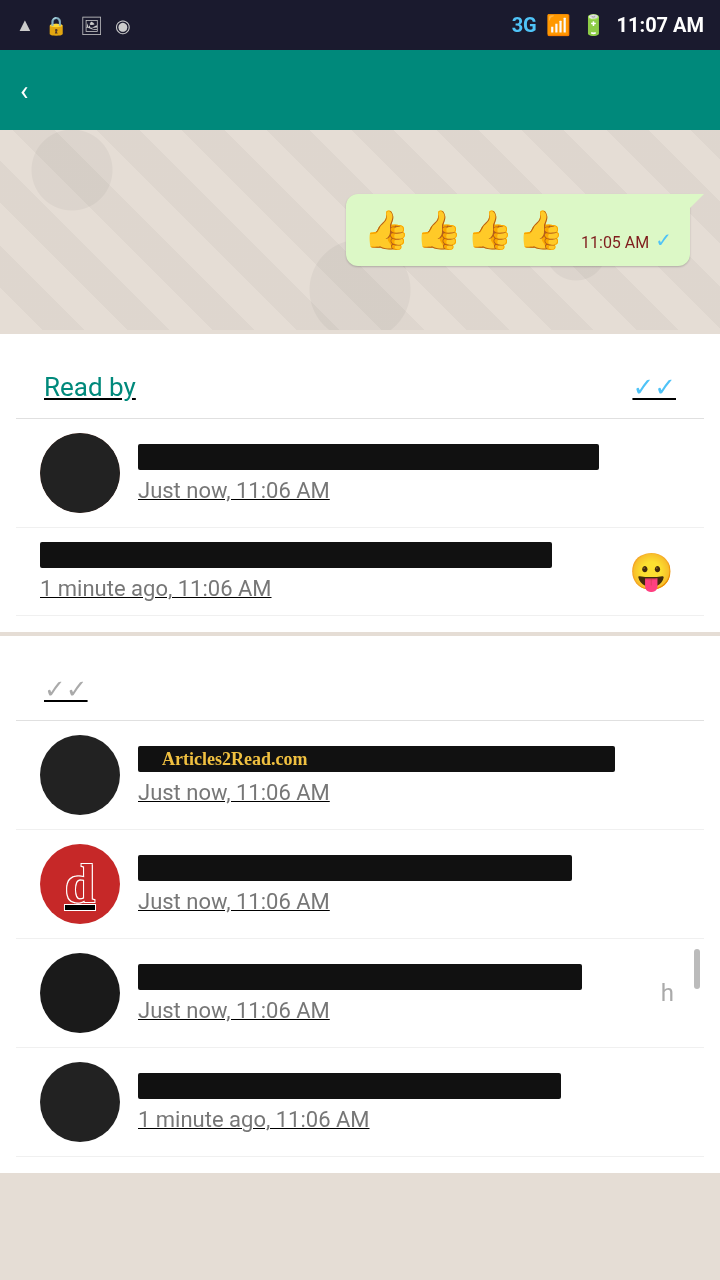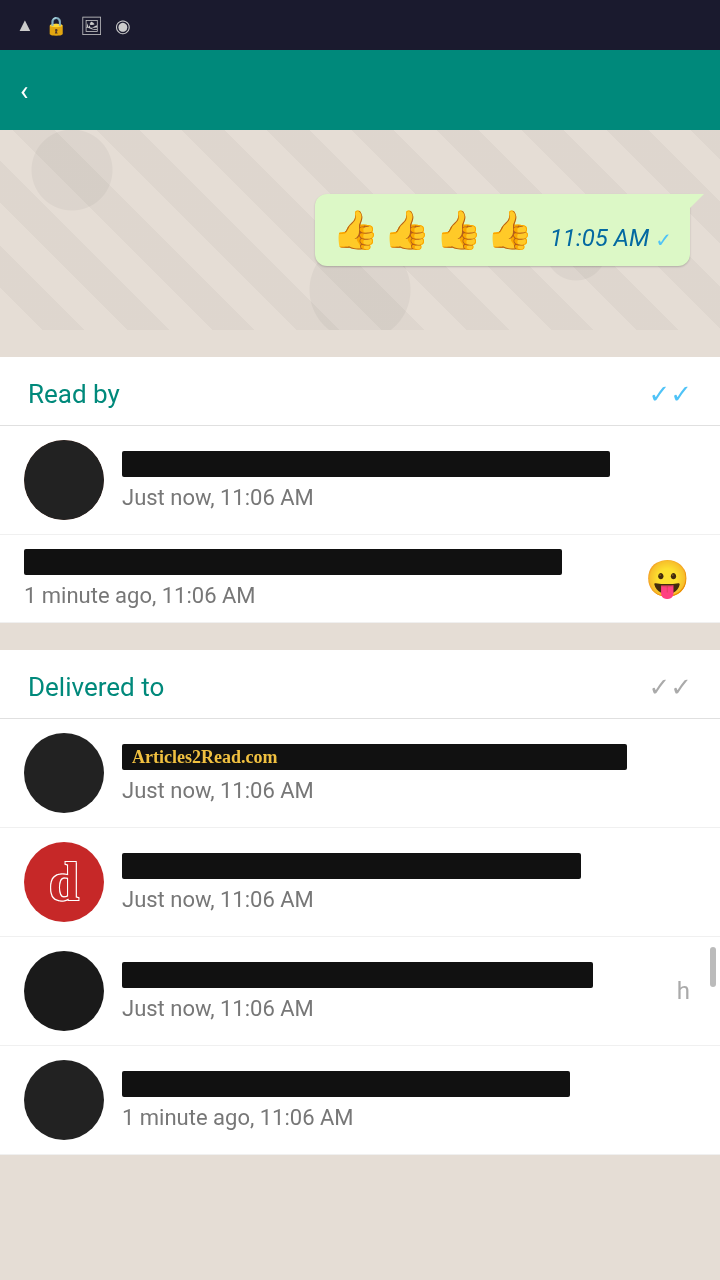--- a/index.html
+++ b/index.html
@@ -124,34 +124,34 @@
       letter-spacing: 4px;
     }
     .bubble-meta {
       display: flex;
       align-items: flex-end;
       gap: 6px;
       align-self: flex-end;
       white-space: nowrap;
     }
     .bubble-time {
-      font-size: 24px;
-      color: #0369a1;
-      font-style: italic;
+      font-size: 16px;
+      color: #7f1d1d;
     }
     .bubble-check {
       color: #4fc3f7;
       font-size: 20px;
     }
 
     
     .info-section {
       background: white;
-      margin: 27px 0;
-      padding: 0;
+      margin: 4px 0;
+      padding: 16px;
+      text-decoration: underline;
     }
     .section-header {
       display: flex;
       align-items: center;
       justify-content: space-between;
       padding: 22px 28px 16px 28px;
     }
     .section-title {
       font-size: 26px;
       color: #00897b;
@@ -246,20 +246,26 @@
 </head>
 <body>
 
 <div class="status-bar">
   <div class="status-left">
     <span class="status-icon">▲</span>
     <span class="status-icon">🔒</span>
     <span class="status-icon">🖼</span>
     <span class="status-icon">◉</span>
   </div>
+  <div class="status-right">
+    <span style="font-size:20px; color:#4fc3f7;">3G</span>
+    <span style="color:white; font-size:20px;">📶</span>
+    <span style="color:white; font-size:20px;">🔋</span>
+    <span class="status-time">11:07 AM</span>
+  </div>
 </div>
 
 <div class="header">
   <span class="back-arrow">‹</span>
 </div>
 
 <div class="chat-bg">
   <div class="message-bubble">
     <span class="bubble-emojis">👍👍👍👍</span>
     <div class="bubble-meta">
@@ -291,32 +297,31 @@
       <div class="redacted-name" style="width:80%;"></div>
       <span class="contact-time">1 minute ago, 11:06 AM</span>
     </div>
     <span class="reaction-emoji">😛</span>
   </div>
 
 </div>
 
 <div class="info-section" style="position:relative;">
   <div class="section-header">
-    <span class="section-title">Delivered to</span>
     <span class="section-icon" style="color:#aaa; font-size:26px;">✓✓</span>
   </div>
   <div class="divider"></div>
 
   <div class="contact-row">
     <div class="avatar-img-wrap" style="background:#4a7c59;">
       <div style="width:100%;height:100%;background:#222;"></div>
     </div>
     <div class="contact-info" style="position:relative;">
       <div style="height:26px;background:#111;border-radius:2px;margin-bottom:8px;width:88%;position:relative;">
-        <span style="position:absolute;left:10px;top:50%;transform:translateY(-50%);color:#f0c040;font-size:18px;font-weight:bold;font-family:serif;">Articles2Read.com</span>
+        <span style="position:absolute;left:24px;top:50%;transform:translateY(-50%);color:#f0c040;font-size:18px;font-weight:bold;font-family:serif;">Articles2Read.com</span>
       </div>
       <span class="contact-time">Just now, 11:06 AM</span>
     </div>
   </div>
 
   <div class="contact-row">
     <div class="avatar-letter avatar-red" style="background:#c62828; font-size:48px; display:flex; align-items:center; justify-content:center;">
       <span style="color:#c62828;font-size:54px;font-weight:bold;font-family:Georgia,serif; text-shadow: -1px -1px 0 white, 1px -1px 0 white, -1px 1px 0 white, 1px 1px 0 white;">d</span>
     </div>
     <div class="contact-info">

